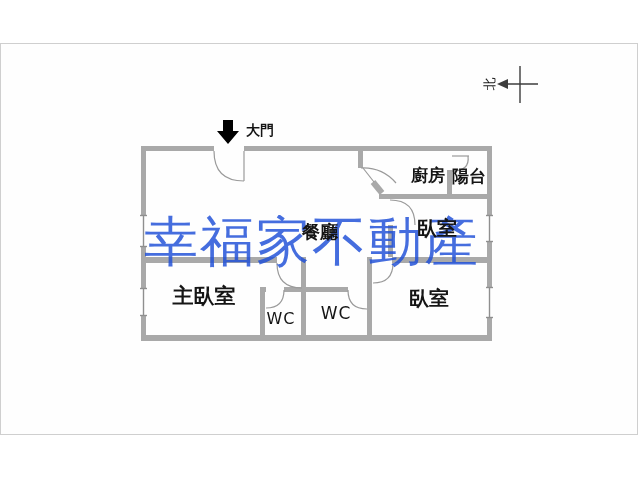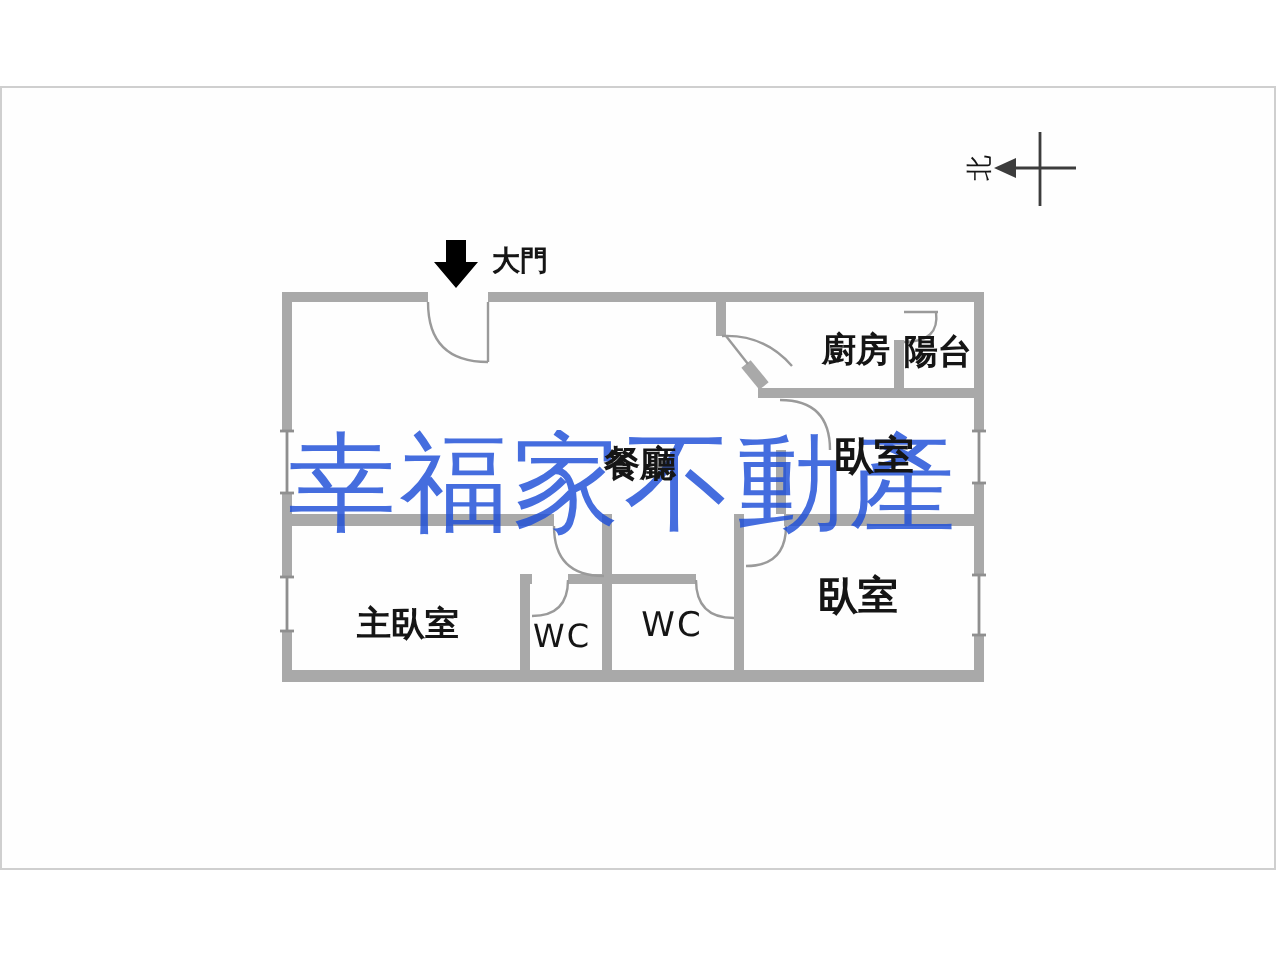--- a/index.html
+++ b/index.html
@@ -22,21 +22,21 @@
   
   .lbl{
     position:absolute;transform:translate(-50%,-50%);
     color:#151515;white-space:nowrap;font-weight:600;
   }
   .lbl-living   {left:212px;top:213px;font-size:22px;}
   .lbl-dining   {left:320px;top:232px;font-size:18px;}
   .lbl-kitchen  {left:428px;top:175px;font-size:17px;}
   .lbl-balcony  {left:469px;top:176px;font-size:17px;}
   .lbl-bed-up   {left:437px;top:228px;font-size:20px;}
-  .lbl-master   {left:204px;top:296px;font-size:17px;margin-top:16px;}
+  .lbl-master   {left:204px;top:296px;font-size:21px;}
   .lbl-wc1      {left:281px;top:318px;font-size:16px;font-weight:500;letter-spacing:1px;}
   .lbl-wc2      {left:336px;top:313px;font-size:17px;font-weight:500;letter-spacing:1px;}
   .lbl-bed-low  {left:429px;top:298px;font-size:20px;}
   .lbl-entrance {left:260px;top:119px;font-size:14px;font-weight:700;margin-top:12px;}
   .lbl-north{
     left:490px;top:84px;font-size:13px;font-weight:500;
     transform:translate(-50%,-50%) rotate(-90deg);
   }
 </style>
 </head>

